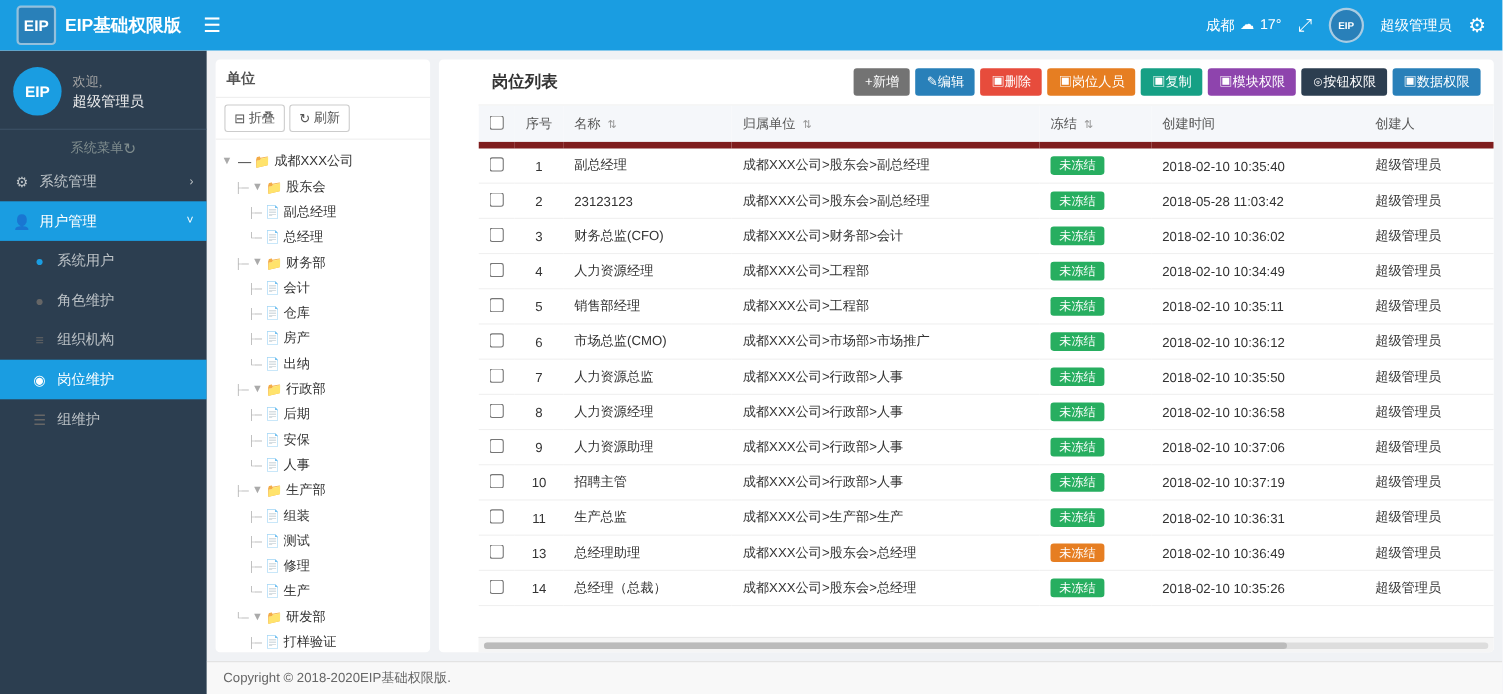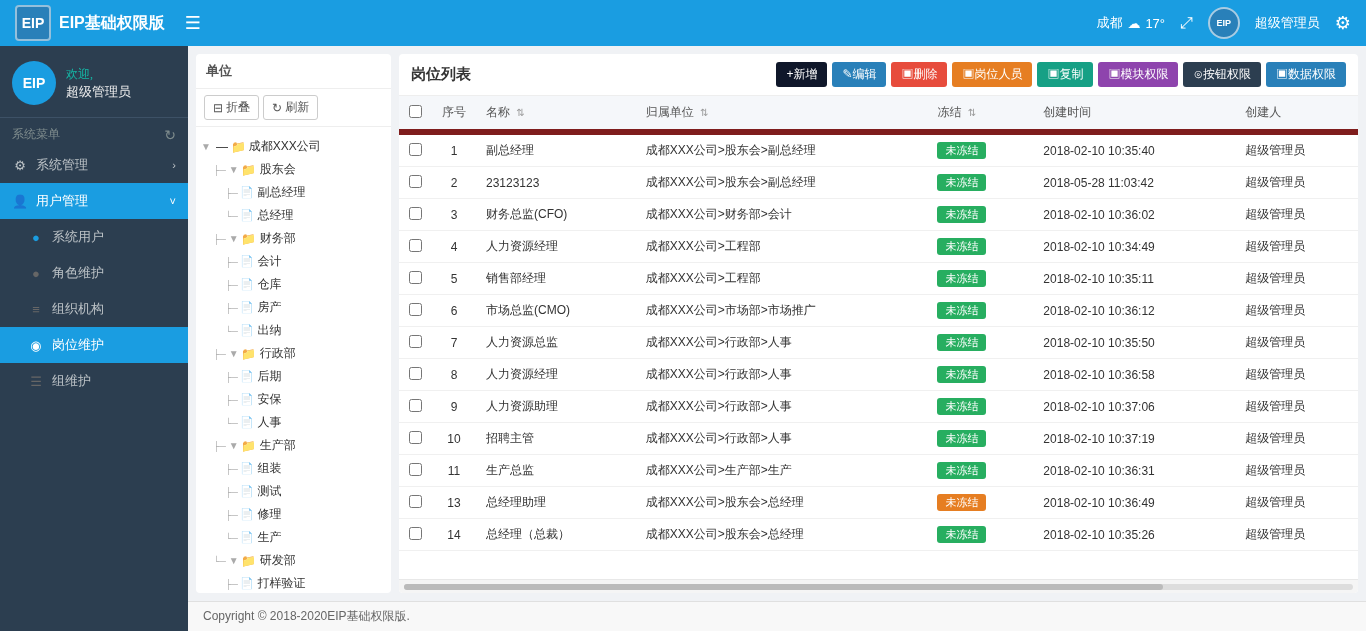--- a/index.html
+++ b/index.html
@@ -15,21 +15,21 @@
       padding: 0 15px;
       color: white;
       flex-shrink: 0;
     }
     .top-header-left { display: flex; align-items: center; gap: 10px; }
     .logo-area { display: flex; align-items: center; gap: 8px; }
     .logo-box { width: 36px; height: 36px; background: #2980b9; border: 2px solid rgba(255,255,255,0.5); border-radius: 4px; display: flex; align-items: center; justify-content: center; font-weight: bold; font-size: 14px; color: white; }
     .app-title { font-size: 16px; font-weight: bold; color: white; }
     .menu-icon { font-size: 18px; cursor: pointer; margin-left: 10px; }
     .top-header-right { display: flex; align-items: center; gap: 15px; font-size: 13px; }
-    .weather-info { display: flex; align-items: center; gap: 5px; }
+    .weather-info { display: flex; gap: 5px; }
     .expand-icon { cursor: pointer; font-size: 16px; }
     .user-avatar { width: 32px; height: 32px; background: #2980b9; border: 2px solid rgba(255,255,255,0.6); border-radius: 50%; display: flex; align-items: center; justify-content: center; font-size: 11px; font-weight: bold; }
     .settings-icon { cursor: pointer; font-size: 18px; }
 
     
     .main-layout { display: flex; flex: 1; overflow: hidden; }
 
     
     .sidebar {
       width: 188px;
@@ -41,21 +41,21 @@
     }
     .sidebar-user {
       padding: 15px 12px 12px;
       display: flex;
       align-items: center;
       gap: 10px;
       border-bottom: 1px solid #3d5166;
     }
     .sidebar-avatar { width: 44px; height: 44px; background: #1a9de1; border-radius: 50%; display: flex; align-items: center; justify-content: center; font-weight: bold; color: white; font-size: 14px; flex-shrink: 0; }
     .sidebar-user-info { font-size: 13px; color: #eee; }
-    .sidebar-user-info .welcome { color: #14b8a6; font-size: 12px; font-family: Liberation Serif, serif; }
+    .sidebar-user-info .welcome { color: #a3a3a3; font-size: 12px; font-family: Liberation Serif, serif; }
     .sidebar-nav { flex: 1; overflow-y: auto; }
     .sidebar-item {
       display: flex;
       align-items: center;
       gap: 8px;
       padding: 9px 12px;
       cursor: pointer;
       color: #bdc3c7;
       font-size: 13px;
       transition: background 0.2s;
@@ -125,20 +125,21 @@
     .tree-file-icon { color: #999; font-size: 11px; }
 
     
     .main-panel {
       flex: 1;
       background: white;
       border-radius: 4px;
       display: flex;
       flex-direction: column;
       overflow: hidden;
+      padding-left: 36px;
     }
     .main-panel-header {
       padding: 8px 12px;
       border-bottom: 1px solid #eee;
       display: flex;
       align-items: center;
       justify-content: space-between;
     }
     .panel-title { font-size: 15px; font-weight: bold; color: #333; }
     .panel-toolbar { display: flex; align-items: center; gap: 5px; }
@@ -146,21 +147,21 @@
       display: flex;
       align-items: center;
       gap: 3px;
       padding: 4px 10px;
       font-size: 12px;
       border: none;
       border-radius: 3px;
       cursor: pointer;
       color: white;
     }
-    .btn-green { background: #0f172a; }
+    .btn-green { background: #737373; }
     .btn-blue { background: #2980b9; }
     .btn-red { background: #e74c3c; }
     .btn-orange { background: #e67e22; }
     .btn-teal { background: #16a085; }
     .btn-purple { background: #8e44ad; }
     .btn-darkblue { background: #2c3e50; }
     .search-box {
       display: flex;
       align-items: center;
       border: 1px solid #ddd;
@@ -272,21 +273,21 @@
 
   <div class="sidebar">
     <div class="sidebar-user">
       <div class="sidebar-avatar">EIP</div>
       <div class="sidebar-user-info">
         <div class="welcome">欢迎,</div>
         <div>超级管理员</div>
       </div>
     </div>
     <div class="sidebar-nav">
-      <div style="padding: 8px 12px 4px; display:flex; align-items:center; justify-content:space-between;">
+      <div style="padding: 8px 12px 4px; display:flex; align-items:center; justify-content:center;">
         <span style="font-size:12px; color:#7f8c8d;">系统菜单</span>
         <span style="color:#7f8c8d; cursor:pointer; font-size:14px;">↻</span>
       </div>
 
       <div class="sidebar-item">
         <span class="icon">⚙</span>
         <span>系统管理</span>
         <span class="arrow">›</span>
       </div>
 

